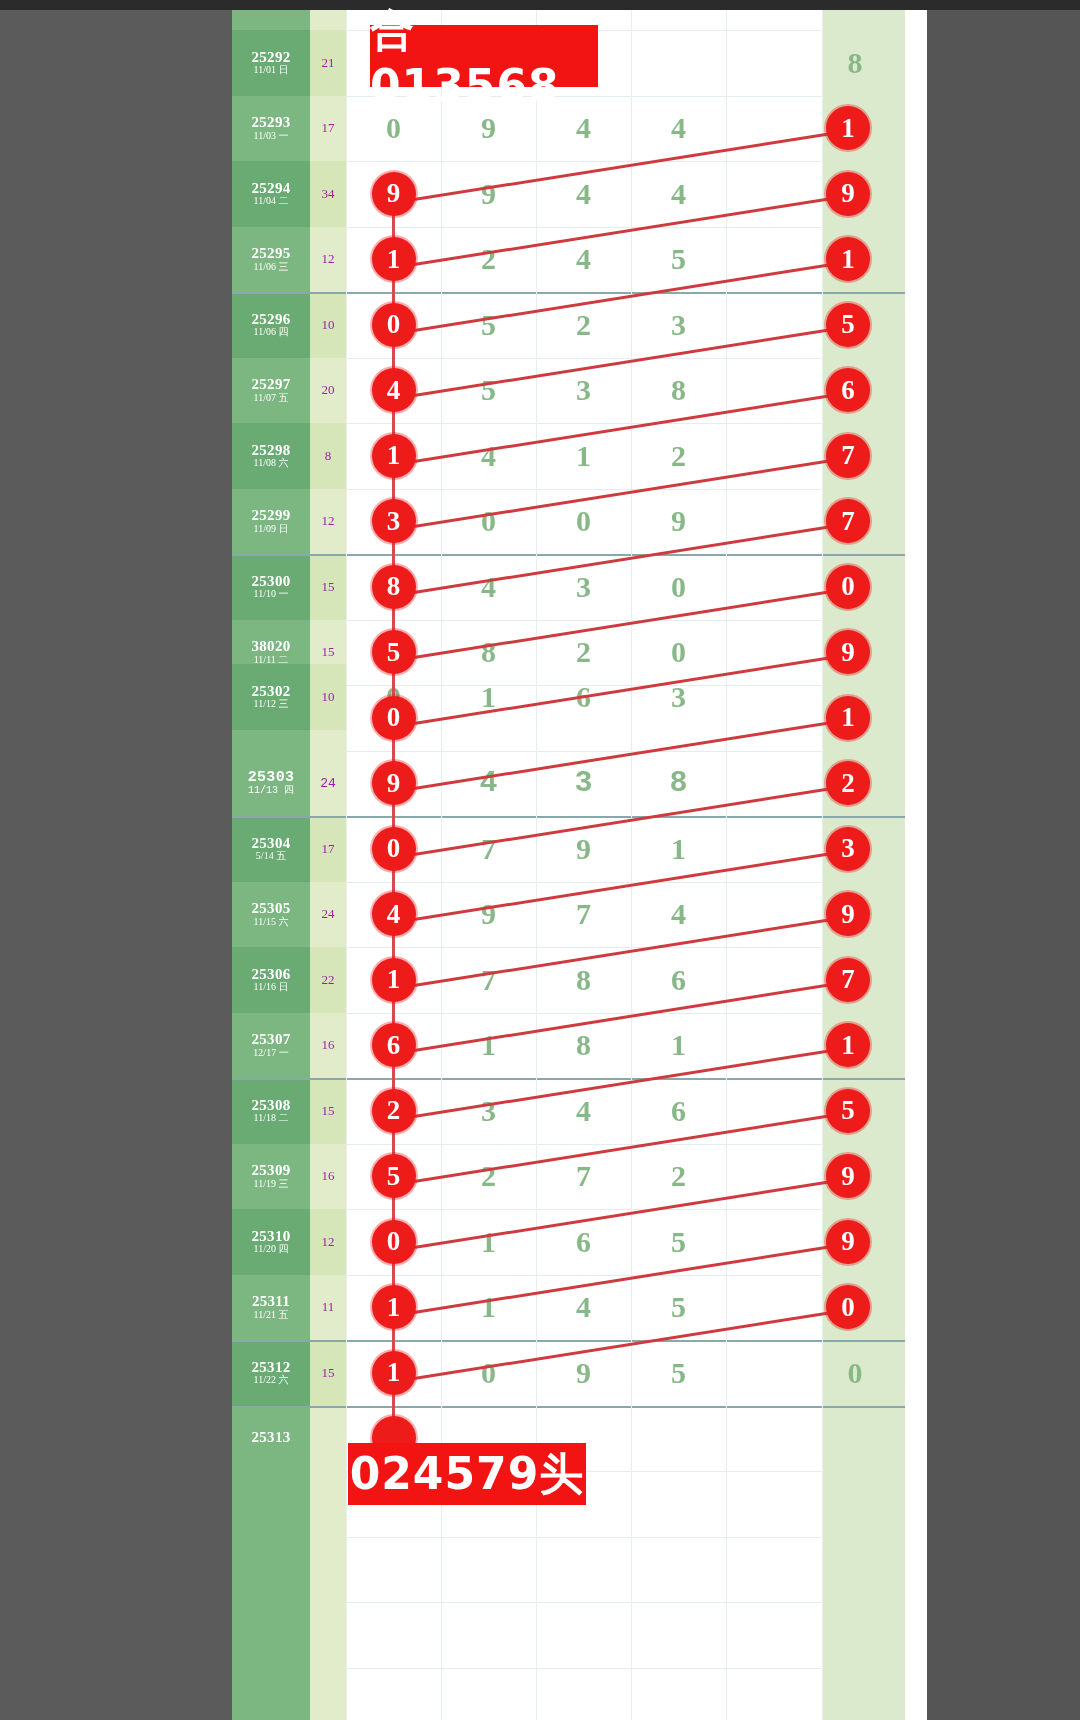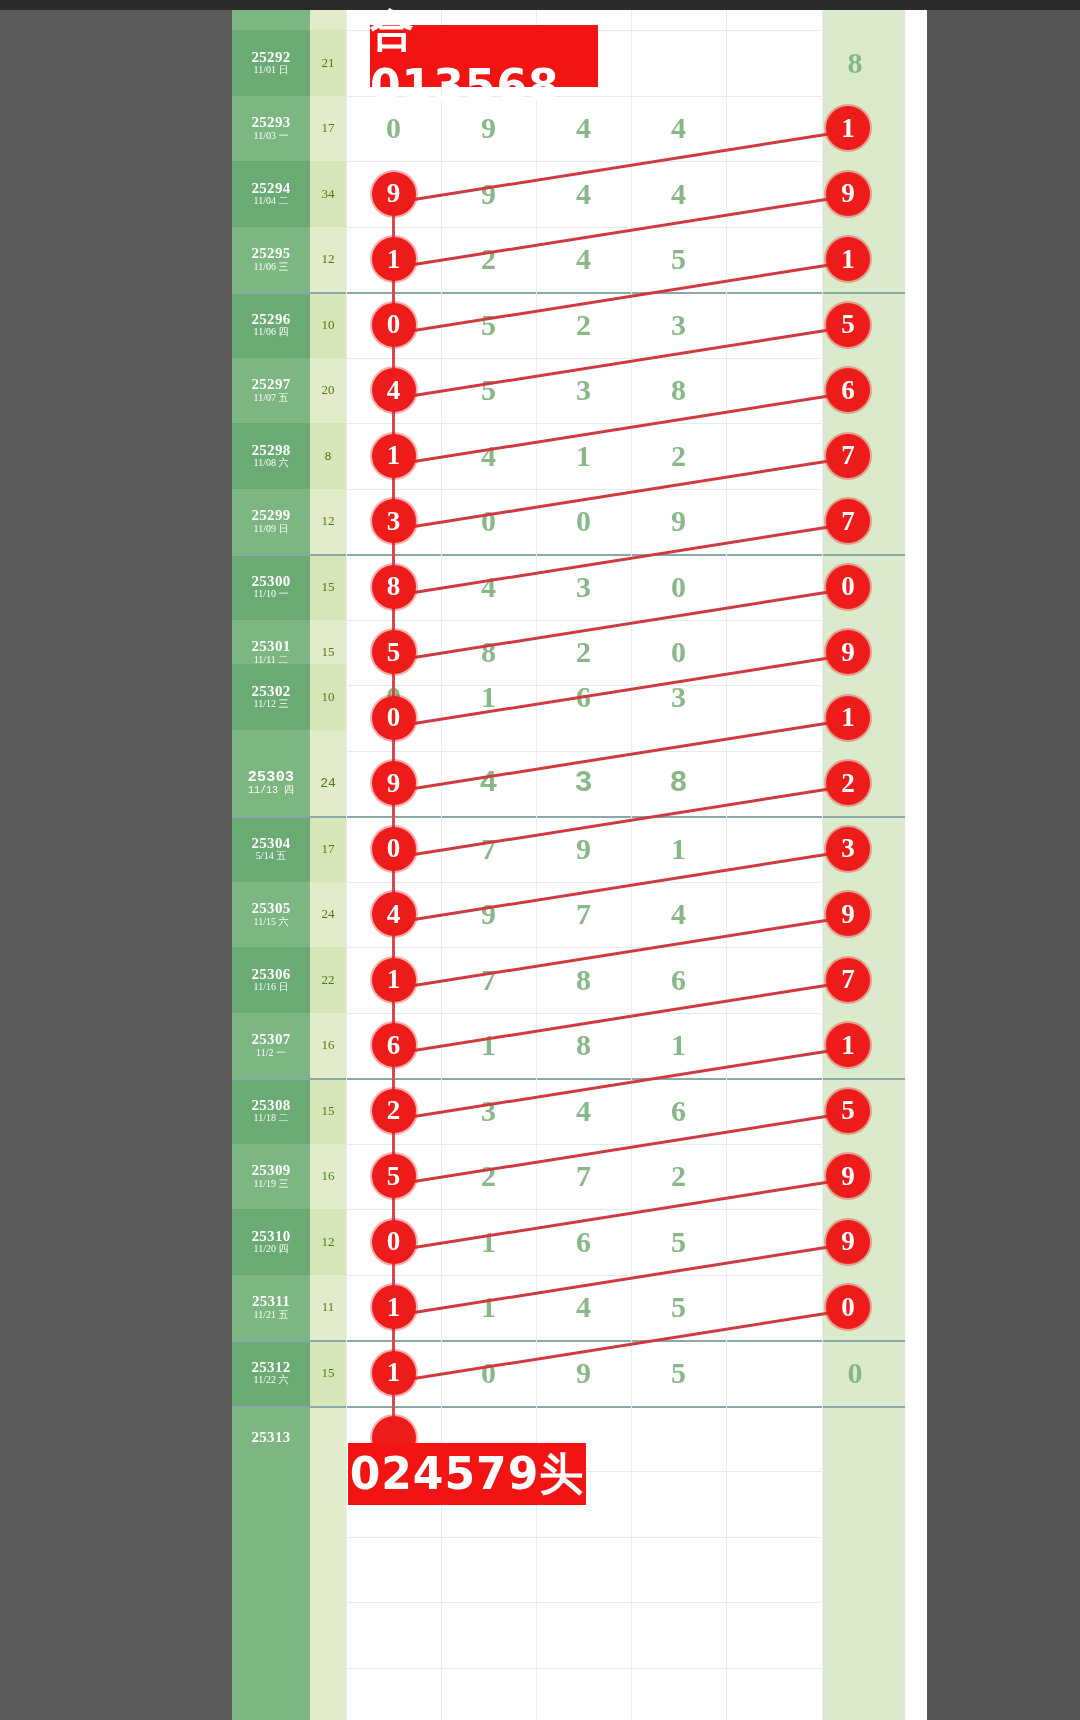--- a/index.html
+++ b/index.html
@@ -33,21 +33,21 @@
     display:flex;flex-direction:column;align-items:center;justify-content:center;
     color:#ffffff;line-height:1.05;
   }
   .row.alt .cell-period{background:#6aab73;}
   .row .cell-period .pnum{font-size:15px;font-weight:bold;letter-spacing:.3px;
     filter:blur(.35px);}
   .row .cell-period .pdate{font-size:10px;margin-top:0;filter:blur(.45px);}
   .row .cell-count{
     position:absolute;left:78px;top:0;width:36px;height:100%;
     display:flex;align-items:center;justify-content:center;
-    color:#4d7c0f;font-size:13px;filter:blur(.35px);
+    color:#a21caf;font-size:13px;filter:blur(.35px);
   }
   .row.alt .cell-count{background:#d7e6b9;}
   .row .cell-right{
     position:absolute;left:590px;top:0;width:83px;height:100%;
   }
 
   
   .dcell{
     position:absolute;top:0;height:100%;width:95px;
     display:flex;align-items:center;justify-content:center;
@@ -203,21 +203,21 @@
         </div>
         <div class="cell-count">15</div>
         <div class="dcell c0">8</div>
         <div class="dcell c1">4</div>
         <div class="dcell c2">3</div>
         <div class="dcell c3">0</div>
         <div class="cell-right"></div>
       </div>
       <div class="row" style="top: 609.5px;">
         <div class="cell-period">
-          <div class="pnum">25301</div>
+          <div class="pnum">38020</div>
           <div class="pdate">11/11 二</div>
         </div>
         <div class="cell-count">15</div>
         <div class="dcell c0">5</div>
         <div class="dcell c1">8</div>
         <div class="dcell c2">2</div>
         <div class="dcell c3">0</div>
         <div class="cell-right"></div>
       </div>
       <div class="row alt" style="top: 654px;">
@@ -276,21 +276,21 @@
         <div class="cell-count">22</div>
         <div class="dcell c0">1</div>
         <div class="dcell c1">7</div>
         <div class="dcell c2">8</div>
         <div class="dcell c3">6</div>
         <div class="cell-right"></div>
       </div>
       <div class="row" style="top: 1002.5px;">
         <div class="cell-period">
           <div class="pnum">25307</div>
-          <div class="pdate">11/2 一</div>
+          <div class="pdate">12/17 一</div>
         </div>
         <div class="cell-count">16</div>
         <div class="dcell c0">6</div>
         <div class="dcell c1">1</div>
         <div class="dcell c2">8</div>
         <div class="dcell c3">1</div>
         <div class="cell-right"></div>
       </div>
       <div class="row alt" style="top: 1068px;">
         <div class="cell-period">

